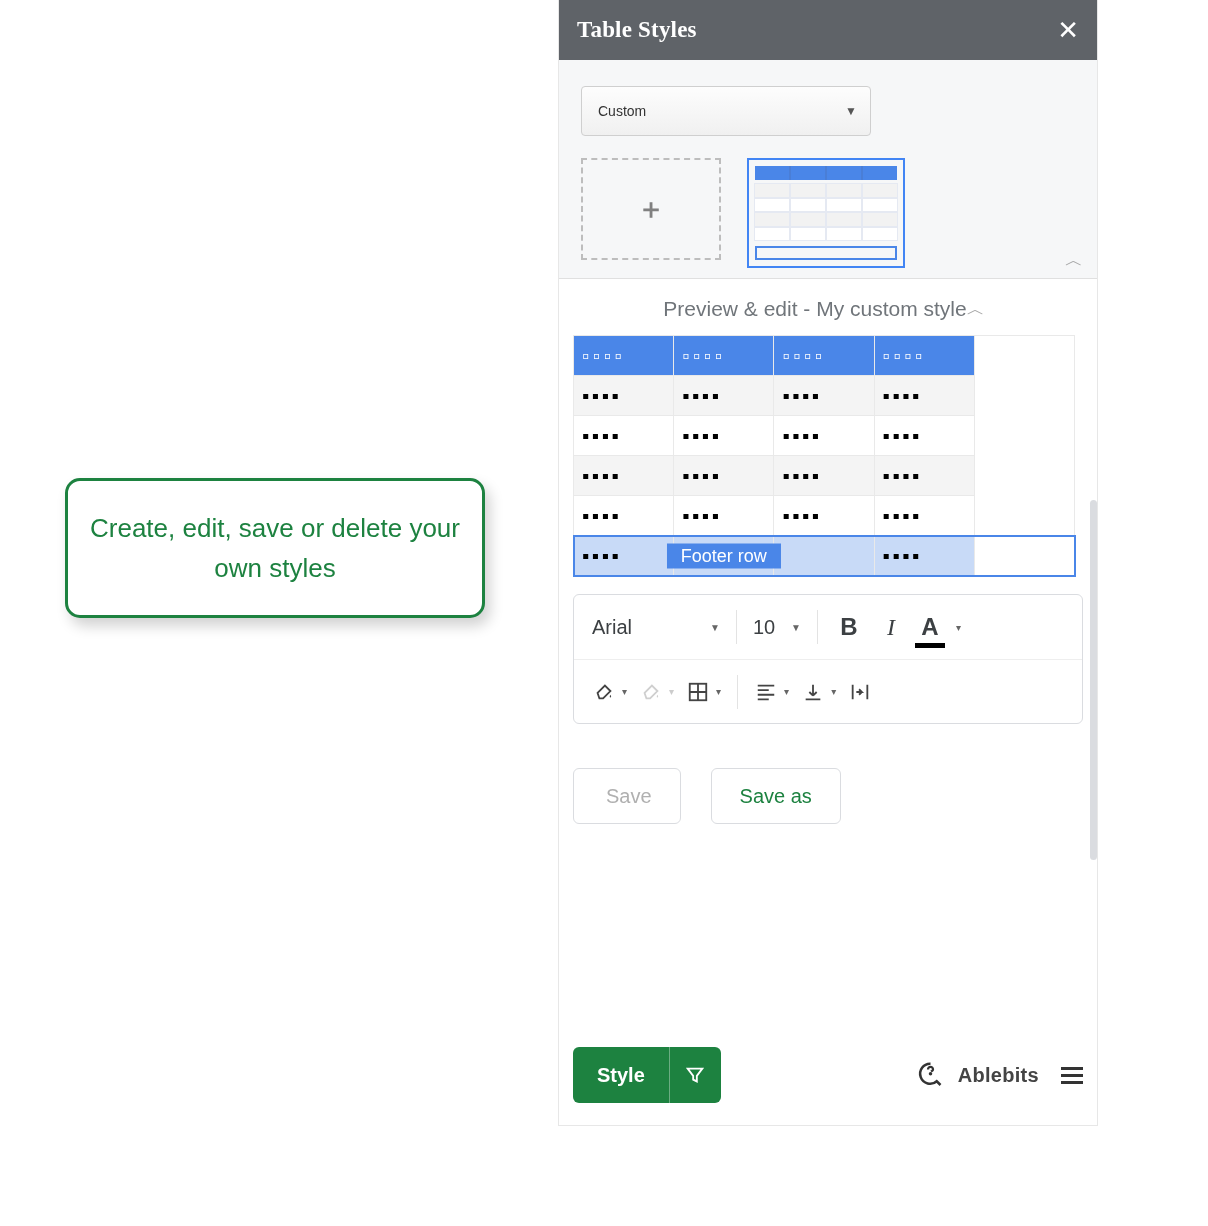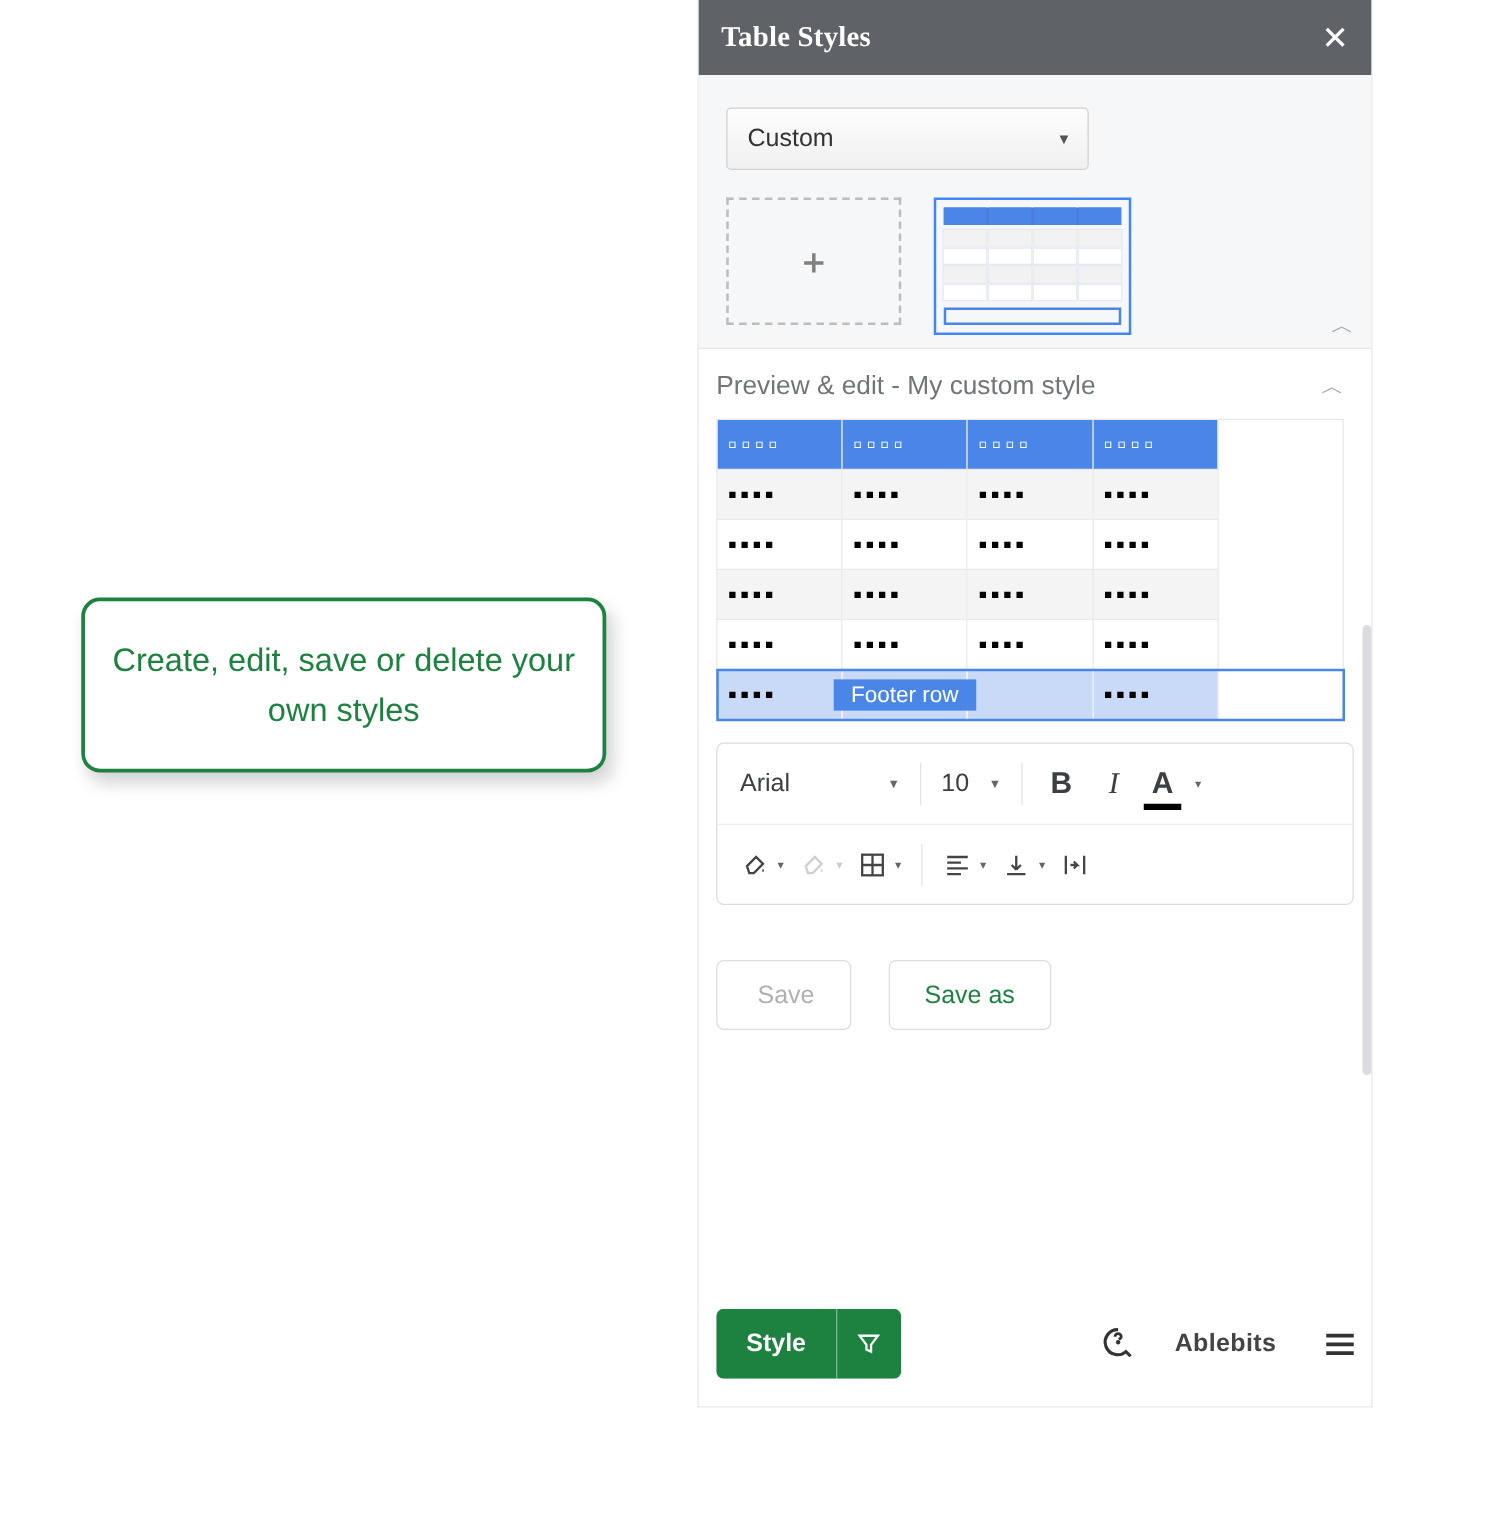--- a/index.html
+++ b/index.html
@@ -25,40 +25,40 @@
   .close-x { font-size:26px; color:#fff; cursor:pointer; }
 
   
   .top-section { background:#f6f7f8; padding:26px 22px 10px 22px; position:relative; }
   .select-wrap { position:relative; display:inline-block; }
   .select {
     appearance:none; -webkit-appearance:none;
     width:290px; height:50px; padding:0 28px 0 16px;
     border:1px solid #cfcfcf; border-radius:4px;
     background:linear-gradient(#fdfdfd,#f0f0f0);
-    font-size:20px; color:#333; text-align:left;
+    font-size:14px; color:#333; text-align:left;
   }
   .select-caret { position:absolute; right:14px; top:50%; transform:translateY(-50%); color:#555; font-size:12px; pointer-events:none; }
 
   .thumbs { display:flex; gap:26px; margin-top:22px; }
   .thumb-add { width:140px; height:102px; border:2px dashed #bdbdbd; display:flex; align-items:center; justify-content:center;
     color:#808080; font-size:28px; font-weight:700; }
   .thumb-style { width:158px; height:110px; border:2px solid #4285f4; padding:6px; display:flex; flex-direction:column; justify-content:space-between; }
   .thumb-head { background:#4a7ed6; display:flex; gap:2px; height:14px; }
   .thumb-head span { flex:1; background:#4a86e8; }
   .thumb-body { display:grid; grid-template-columns:repeat(4,1fr); gap:2px; height:56px; }
   .thumb-body span { background:#fff; outline:1px solid #e5e9f2; }
   .thumb-body span.alt { background:#f2f2f2; }
   .thumb-foot { border:2px solid #4a86e8; height:14px; margin-top:2px; }
 
   .collapse-chevron { position:absolute; right:14px; bottom:6px; color:#a7a7a7; font-size:18px; cursor:pointer; }
 
   
   .divider { height:1px; background:#e0e0e0; }
-  .section-header { display:flex; align-items:center; justify-content:space-between; padding:18px 22px 6px 14px; color:#70757a; font-size:21px; }
+  .section-header { display:flex; align-items:center; justify-content:center; padding:18px 22px 6px 14px; color:#70757a; font-size:21px; }
   .section-header .chev { color:#a7a7a7; font-size:18px; cursor:pointer; }
 
   .preview-wrap { padding:8px 22px 14px 14px; }
   .preview-table { width:100%; border-collapse:collapse; table-layout:fixed; border:1px solid #e9e9e9; }
   .preview-table td { border:1px solid #e9e9e9; height:40px; font-family:monospace; font-weight:700; letter-spacing:2px; padding-left:8px; color:#000; }
   .preview-table .hd td { background:#4a86e8; color:#fff; letter-spacing:3px; }
   .preview-table .alt td { background:#f4f4f4; }
   .preview-table .footer-row td { background:#c8daf7; }
   .footer-outline { position:relative; }
   .footer-outline::after { content:""; position:absolute; inset:-1px; border:2px solid #4a86e8; pointer-events:none; }
@@ -91,21 +91,21 @@
 
   .ic { display:inline-flex; width:24px; height:24px; align-items:center; justify-content:center; }
 
   
   .actions { display:flex; gap:30px; padding:28px 14px 0 14px; align-items:center; }
   .btn { border:1px solid #dadce0; background:#fff; border-radius:6px; height:56px; padding:0 28px; font-size:20px; color:#1d8240; cursor:pointer; }
   .btn.disabled { color:#b0b0b0;padding-left:32px; }
   .actions .spacer { flex:1; }
 
   
-  .footer { margin-top:auto; display:flex; align-items:center; padding:18px 14px 22px 14px; gap:22px; }
+  .footer { margin-top:auto; display:flex; align-items:center; padding:18px 14px 22px 14px; gap:4px; }
   .style-btn {
     display:flex; align-items:stretch; border-radius:6px; overflow:hidden; height:56px;
   }
   .style-btn .lbl { background:#1d8240; color:#fff; font-size:20px; font-weight:600; display:flex; align-items:center; padding:0 24px; }
   .style-btn .funnel { background:#1d8240; border-left:1px solid rgba(255,255,255,0.35); display:flex; align-items:center; justify-content:center; width:52px; }
   .footer .grow { flex:1; }
   .brand { font-size:20px; font-weight:700; color:#444; letter-spacing:0.3px; }
   .hamburger { width:22px; margin-left:18px; cursor:pointer; }
   .hamburger div { height:3px; background:#333; margin:4px 0; }
 

